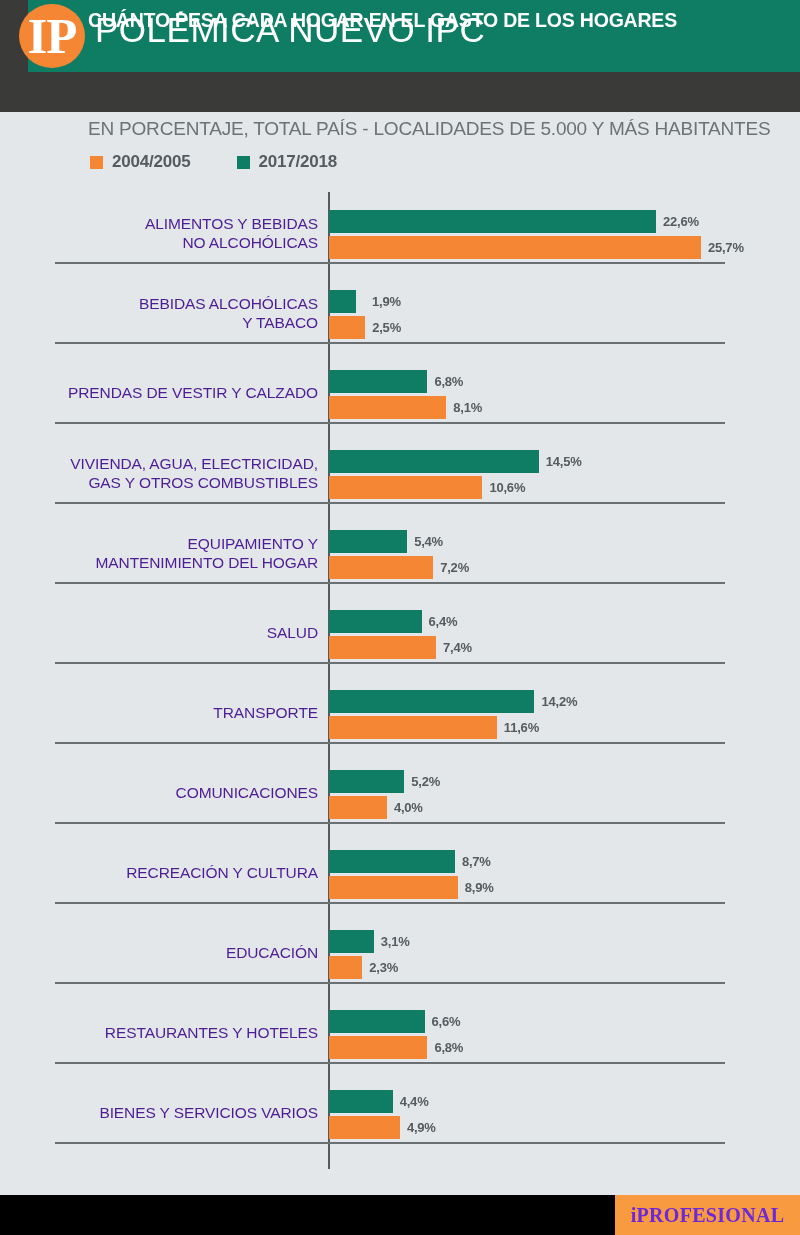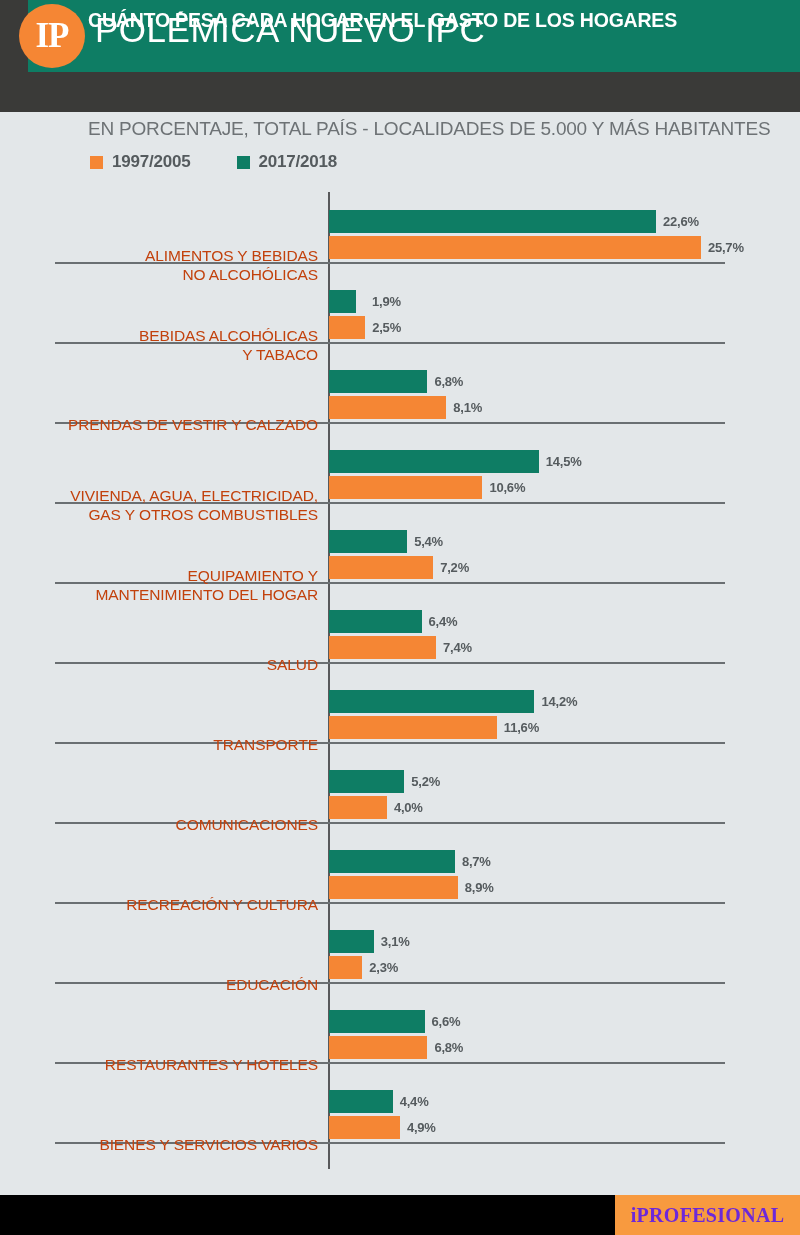--- a/index.html
+++ b/index.html
@@ -39,21 +39,21 @@
     background: #f58634;
     border-radius: 50%;
   }
   .logo-text {
     position: absolute;
     left: 19px; top: 4px;
     width: 66px; height: 64px;
     color: #ffffff;
     font-family: "Liberation Serif", serif;
     font-weight: bold;
-    font-size: 35px;
+    font-size: 51px;
     line-height: 64px;
     text-align: center;
     letter-spacing: -1px;
   }
   .brand-title {
     position: absolute;
     left: 95px; top: 10px;
     color: #ffffff;
     font-size: 35px;
     font-weight: 400;
@@ -136,27 +136,26 @@
   .row-sep {
     position: absolute;
     left: 55px;
     width: 670px;
     height: 2px;
     background: #6a6f72;
   }
   .cat-label {
     position: absolute;
     right: 482px; 
-    color: #c2410c;
+    color: #4c1d95;
     font-size: 15.5px;
     line-height: 19px;
     text-align: right;
     letter-spacing: -0.1px;
     white-space: pre;
-    margin-top: 32px;
   }
   .bar {
     position: absolute;
     left: 329px;
     height: 23px;
   }
   .bar.teal { background: #0e7d64; }
   .bar.orange { background: #f58634; }
   .bar-value {
     position: absolute;
@@ -207,21 +206,21 @@
   <div class="brand-title">POLÉMICA NUEVO IPC</div>
 
   <div class="titlebar"></div>
   <div class="titlebar-text">CUÁNTO PESA CADA HOGAR EN EL GASTO DE LOS HOGARES</div>
 
   <div class="subtitle">EN PORCENTAJE, TOTAL PAÍS - LOCALIDADES DE 5.000 Y MÁS HABITANTES</div>
 
   <div class="legend">
     <div class="legend-item">
       <span class="legend-swatch" style="background:#f58634"></span>
-      <span class="legend-label">1997/2005</span>
+      <span class="legend-label">2004/2005</span>
     </div>
     <div class="legend-item">
       <span class="legend-swatch" style="background:#0e7d64"></span>
       <span class="legend-label">2017/2018</span>
     </div>
   </div>
 
   <div class="chart">
     <div class="axis-line"></div>
     <div id="rows">

